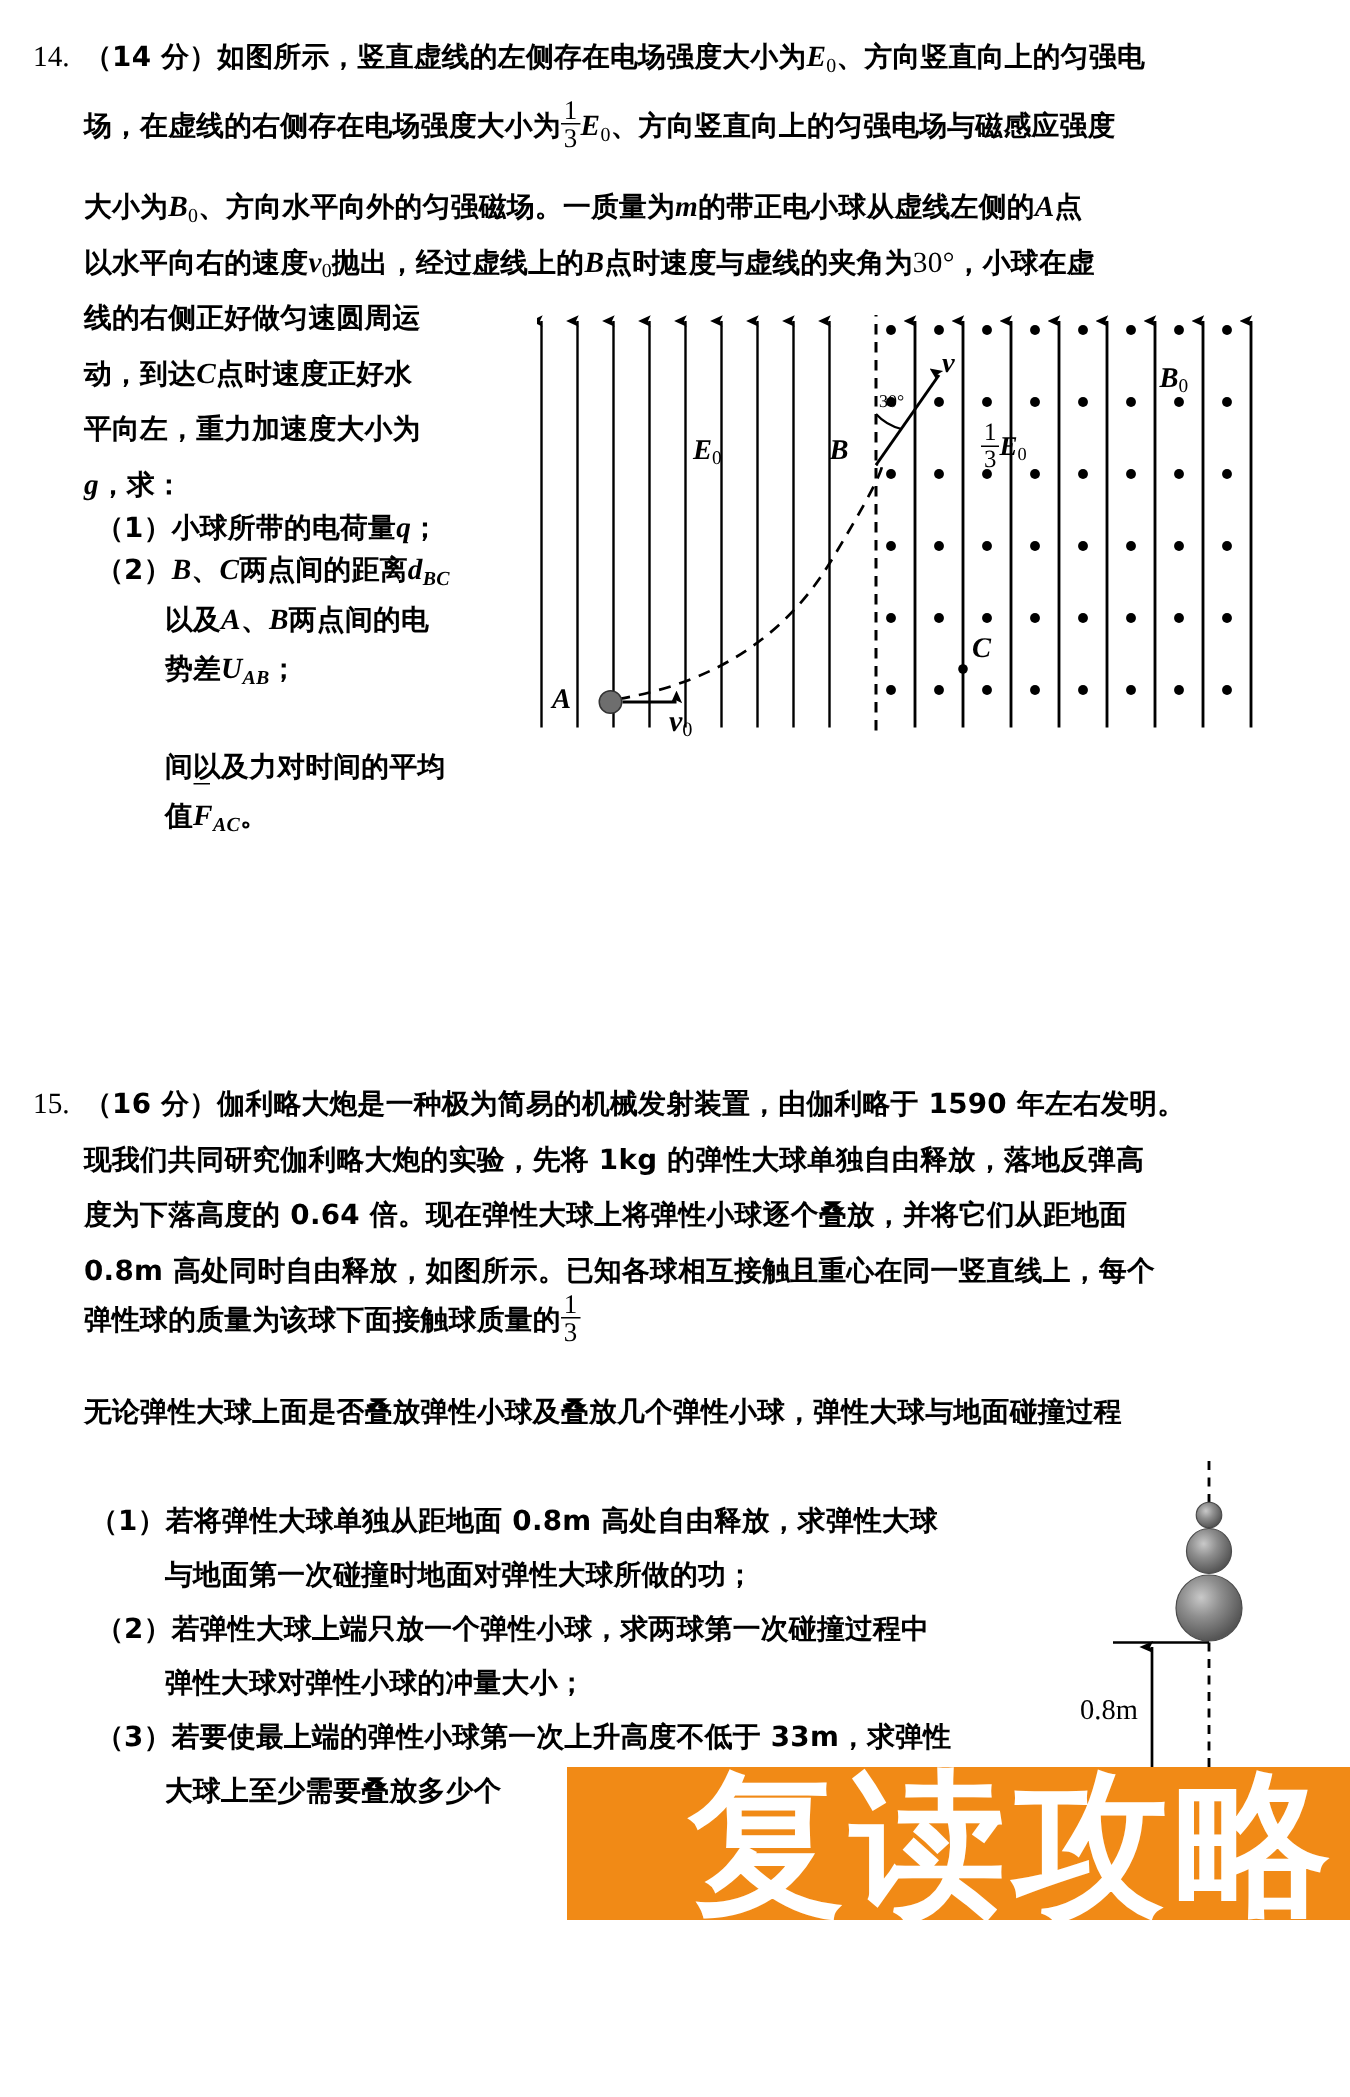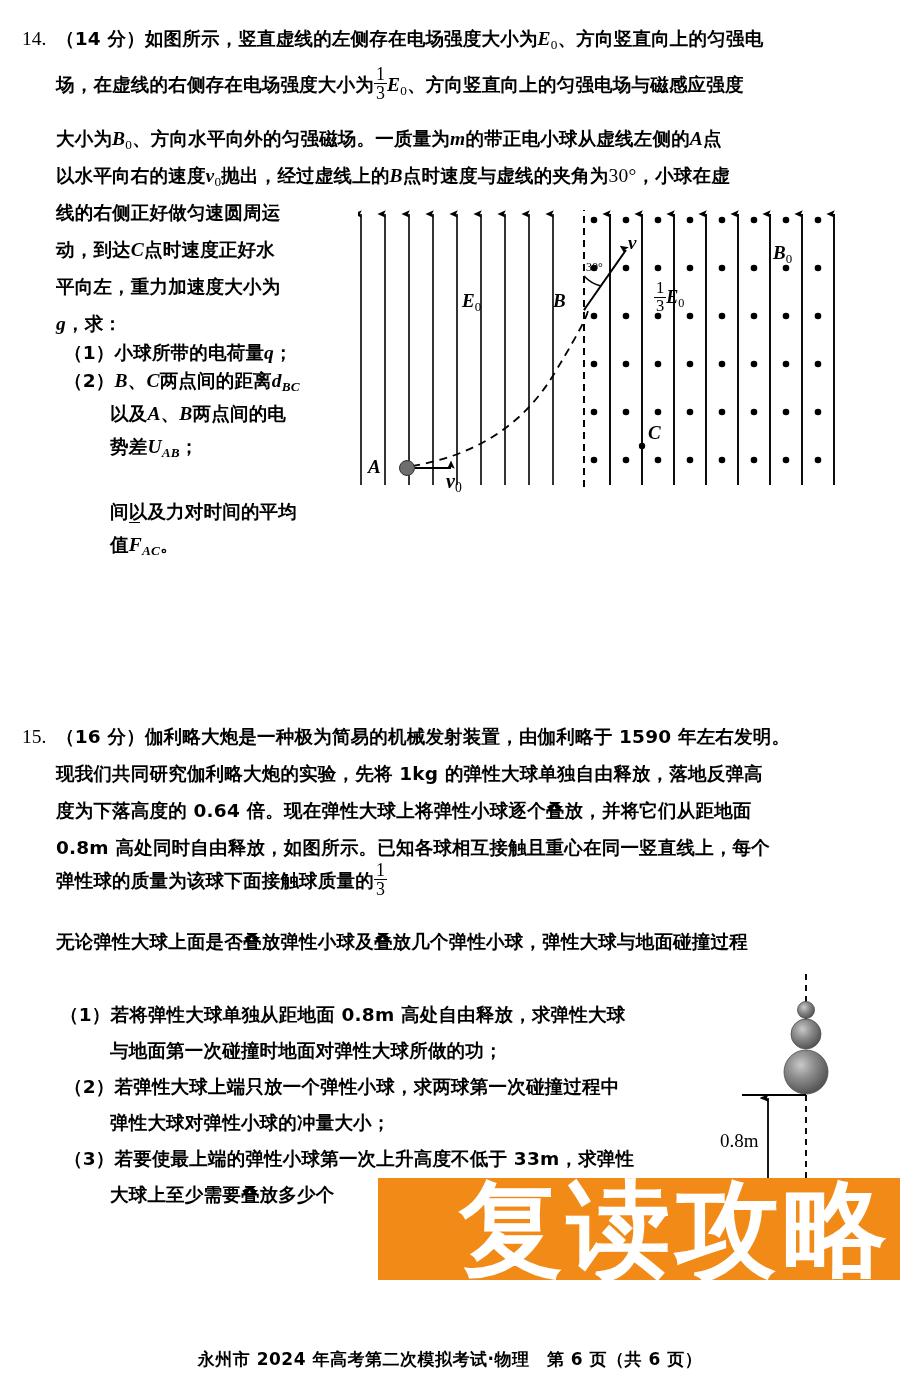--- a/index.html
+++ b/index.html
@@ -405,17 +405,14 @@
 
     <div style="position:absolute; left:2px; top:168px; font-size:19px;">
       <span class="mn">0.8m</span>
     </div>
   </div>
 
   <div id="watermark">
     <span>复读攻略</span>
   </div>
 
-  <div id="footer">
-    <span>永州市 2024 年高考第二次模拟考试·物理　第 6 页（共 6 页）</span>
-  </div>
 
 </div>
 
 </body></html>

